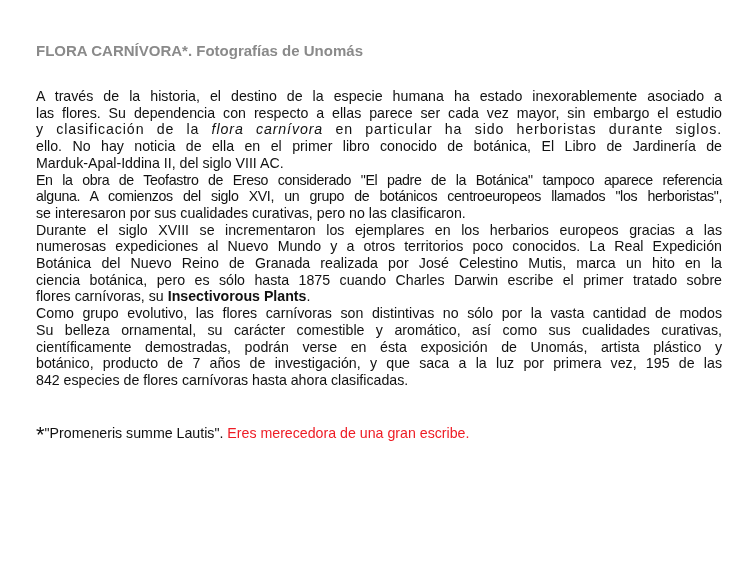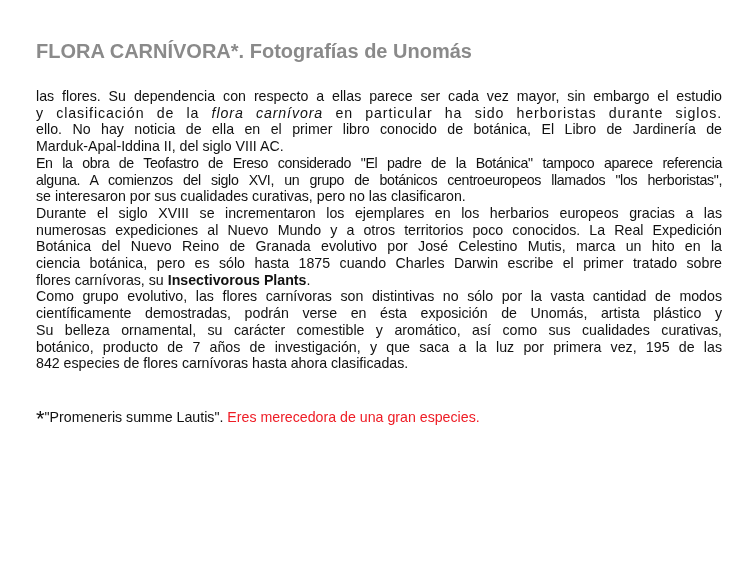--- a/index.html
+++ b/index.html
@@ -17,21 +17,21 @@
     }
     .page {
       position: absolute;
       left: 36px;
       top: 36px;
       width: 686px;
     }
     .title {
       font-family: "Liberation Sans", sans-serif;
       font-weight: bold;
-      font-size: 20px;
+      font-size: 15px;
       color: #8a8a8a;
       letter-spacing: 0px;
       margin: 0 0 0 0;
       height: 30px;
       line-height: 30px;
       white-space: nowrap;
     }
     .body {
       position: absolute;
       top: 52px;
@@ -87,56 +87,57 @@
 </head>
 <body>
 
 <div class="page">
 
   <h1 class="title">FLORA CARNÍVORA*. Fotografías de Unomás</h1>
 
   <div class="body">
 
     <div>
+      <span class="line">A través de la historia, el destino de la especie humana ha estado inexorablemente asociado a</span>
       <span class="line">las flores. Su dependencia con respecto a ellas parece ser cada vez mayor, sin embargo el estudio</span>
       <span class="line spaced"><span>y clasificación de la </span><em class="italic">flora carnívora</em><span> en particular ha sido herboristas durante siglos.</span></span>
       <span class="line">ello. No hay noticia de ella en el primer libro conocido de botánica, El Libro de Jardinería de</span>
       <span class="line last">Marduk-Apal-Iddina II, del siglo VIII AC.</span>
     </div>
 
     <div>
       <span class="line condensed">En la obra de Teofastro de Ereso considerado "El padre de la Botánica" tampoco aparece referencia</span>
       <span class="line condensed">alguna. A comienzos del siglo XVI, un grupo de botánicos centroeuropeos llamados "los herboristas",</span>
       <span class="line last">se interesaron por sus cualidades curativas, pero no las clasificaron.</span>
     </div>
 
     <div>
       <span class="line">Durante el siglo XVIII se incrementaron los ejemplares en los herbarios europeos gracias a las</span>
       <span class="line">numerosas expediciones al Nuevo Mundo y a otros territorios poco conocidos. La Real Expedición</span>
-      <span class="line">Botánica del Nuevo Reino de Granada evolutivo por José Celestino Mutis, marca un hito en la</span>
+      <span class="line">Botánica del Nuevo Reino de Granada realizada por José Celestino Mutis, marca un hito en la</span>
       <span class="line">ciencia botánica, pero es sólo hasta 1875 cuando Charles Darwin escribe el primer tratado sobre</span>
       <span class="line last"><span>flores carnívoras, su </span><strong class="bolditalic">Insectivorous Plants</strong><span>.</span></span>
     </div>
 
     <div>
       <span class="line">Como grupo evolutivo, las flores carnívoras son distintivas no sólo por la vasta cantidad de modos</span>
     </div>
 
     <div>
+      <span class="line">Su belleza ornamental, su carácter comestible y aromático, así como sus cualidades curativas,</span>
       <span class="line">científicamente demostradas, podrán  verse en ésta exposición de Unomás, artista plástico y</span>
-      <span class="line">Su belleza ornamental, su carácter comestible y aromático, así como sus cualidades curativas,</span>
       <span class="line">botánico, producto de 7 años de investigación, y que saca a la luz por primera vez, 195 de las</span>
       <span class="line last">842 especies de flores carnívoras hasta ahora clasificadas.</span>
     </div>
 
     <span class="gap"></span>
 
     <div>
     </div>
 
     <span class="gap-big"></span>
 
     <div class="footnote">
-      <span class="asterisk">*</span><span>"Promeneris summe Lautis". </span><span class="red">Eres merecedora de una gran especies.</span>
+      <span class="asterisk">*</span><span>"Promeneris summe Lautis". </span><span class="red">Eres merecedora de una gran escribe.</span>
     </div>
 
   </div>
 </div>
 
 </body></html>

